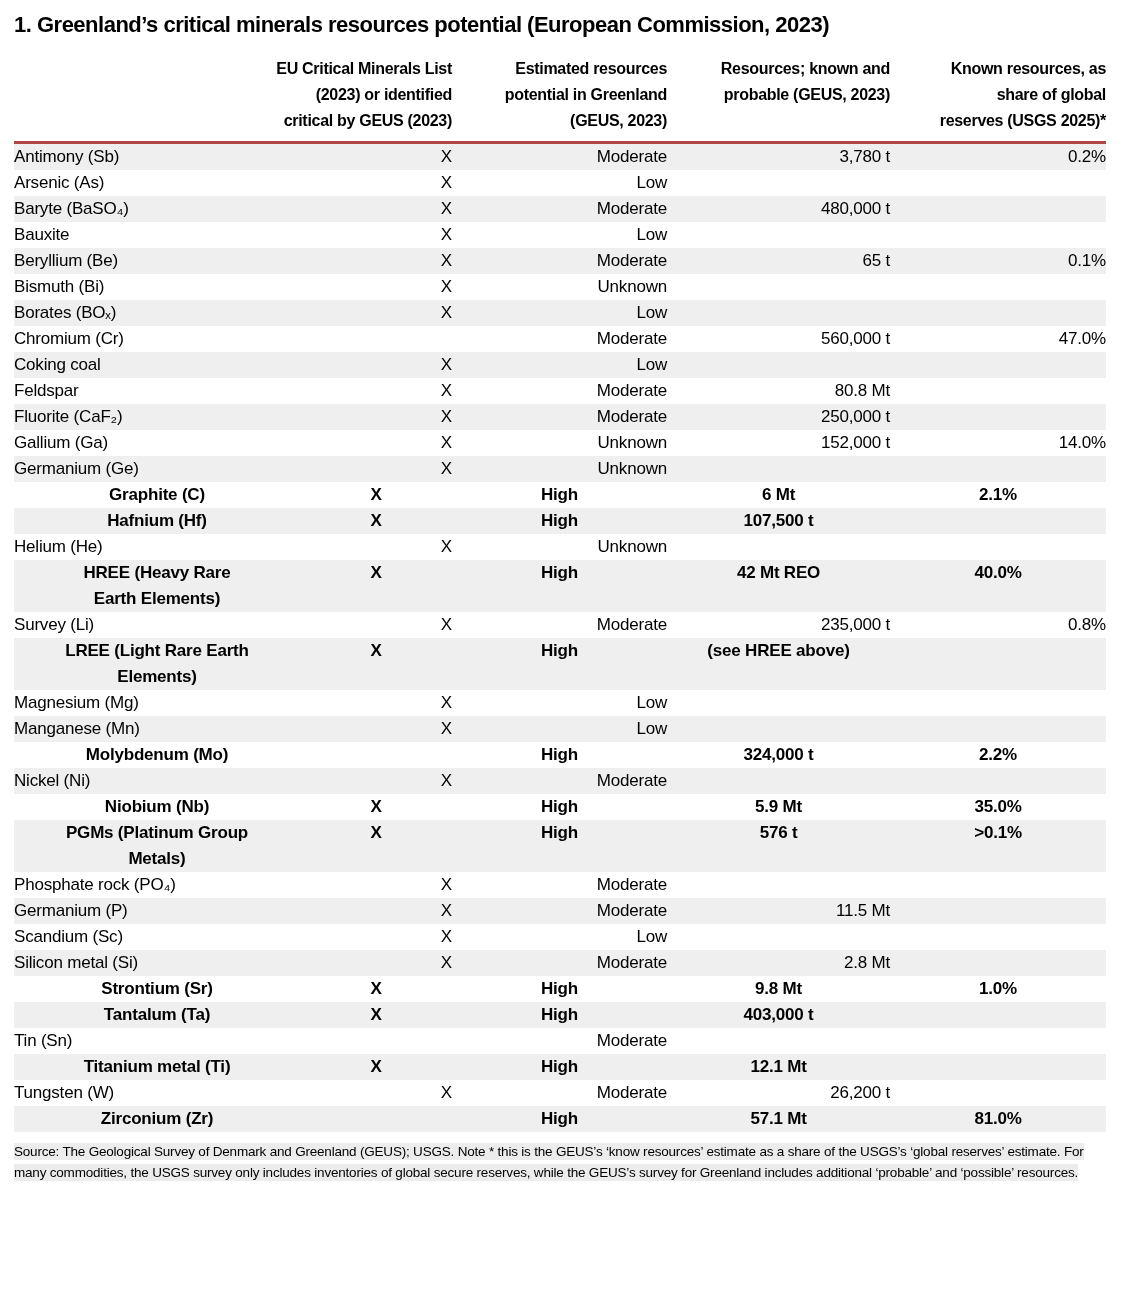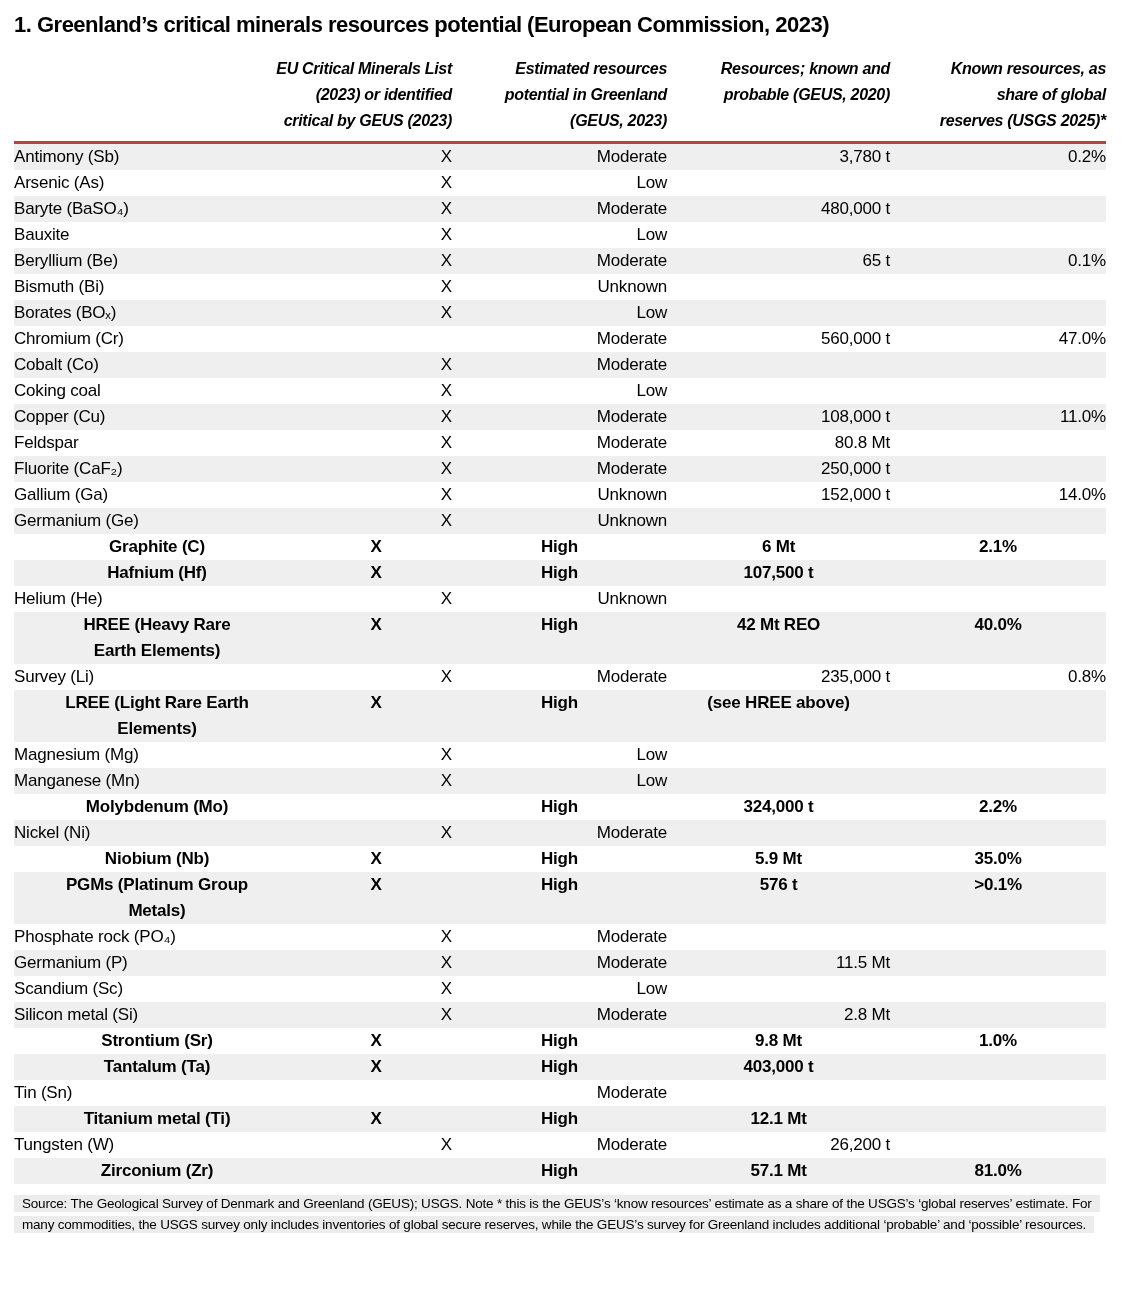--- a/index.html
+++ b/index.html
@@ -31,21 +31,20 @@
     table-layout:fixed;
   }
   thead th{
     position:relative;
     height:86px;
     padding:0;
     border-bottom:3px solid var(--accent);
     font-size:16px;
     font-weight:700;
     vertical-align:top;
-    font-style:italic;
   }
   thead th .hdr{
     position:absolute;
     top:0; right:0;
     white-space:pre;
     text-align:right;
     line-height:26px;
     letter-spacing:-0.3px;
   }
   tbody td{
@@ -61,21 +60,21 @@
   tbody tr.bold td{font-weight:700;text-align:center;}
   .footnote{
     margin-top:9px;
     width:1092px;
     font-size:13.5px;
     line-height:21px;
     letter-spacing:-0.2px;
   }
   .footnote span{
     background:var(--note-hl);
-    padding:1px 8px;
+    padding:1px 0;
     -webkit-box-decoration-break:clone;
     box-decoration-break:clone;
   }
 </style>
 </head>
 <body>
 
 <div class="page">
 
   <h1 class="title">1. Greenland’s critical minerals resources potential (European Commission, 2023)</h1>
@@ -96,21 +95,21 @@
 (2023) or identified
 critical by GEUS (2023)</span>
           </th>
         <th>
             <span class="hdr">Estimated resources
 potential in Greenland
 (GEUS, 2023)</span>
           </th>
         <th>
             <span class="hdr">Resources; known and
-probable (GEUS, 2020)</span>
+probable (GEUS, 2023)</span>
           </th>
         <th>
             <span class="hdr">Known resources, as
 share of global
 reserves (USGS 2025)*</span>
           </th>
       </tr>
     </thead>
     <tbody id="rows">
         <tr>
@@ -163,39 +162,25 @@
       <td class="c-share"></td>
     </tr>
         <tr>
       <td class="c-name">Chromium (Cr)</td>
       <td class="c-x"></td>
       <td class="c-pot">Moderate</td>
       <td class="c-res">560,000 t</td>
       <td class="c-share">47.0%</td>
     </tr>
         <tr>
-      <td class="c-name">Cobalt (Co)</td>
-      <td class="c-x">X</td>
-      <td class="c-pot">Moderate</td>
-      <td class="c-res"></td>
-      <td class="c-share"></td>
-    </tr>
-        <tr>
       <td class="c-name">Coking coal</td>
       <td class="c-x">X</td>
       <td class="c-pot">Low</td>
       <td class="c-res"></td>
       <td class="c-share"></td>
-    </tr>
-        <tr>
-      <td class="c-name">Copper (Cu)</td>
-      <td class="c-x">X</td>
-      <td class="c-pot">Moderate</td>
-      <td class="c-res">108,000 t</td>
-      <td class="c-share">11.0%</td>
     </tr>
         <tr>
       <td class="c-name">Feldspar</td>
       <td class="c-x">X</td>
       <td class="c-pot">Moderate</td>
       <td class="c-res">80.8 Mt</td>
       <td class="c-share"></td>
     </tr>
         <tr>
       <td class="c-name">Fluorite (CaF₂)</td>

